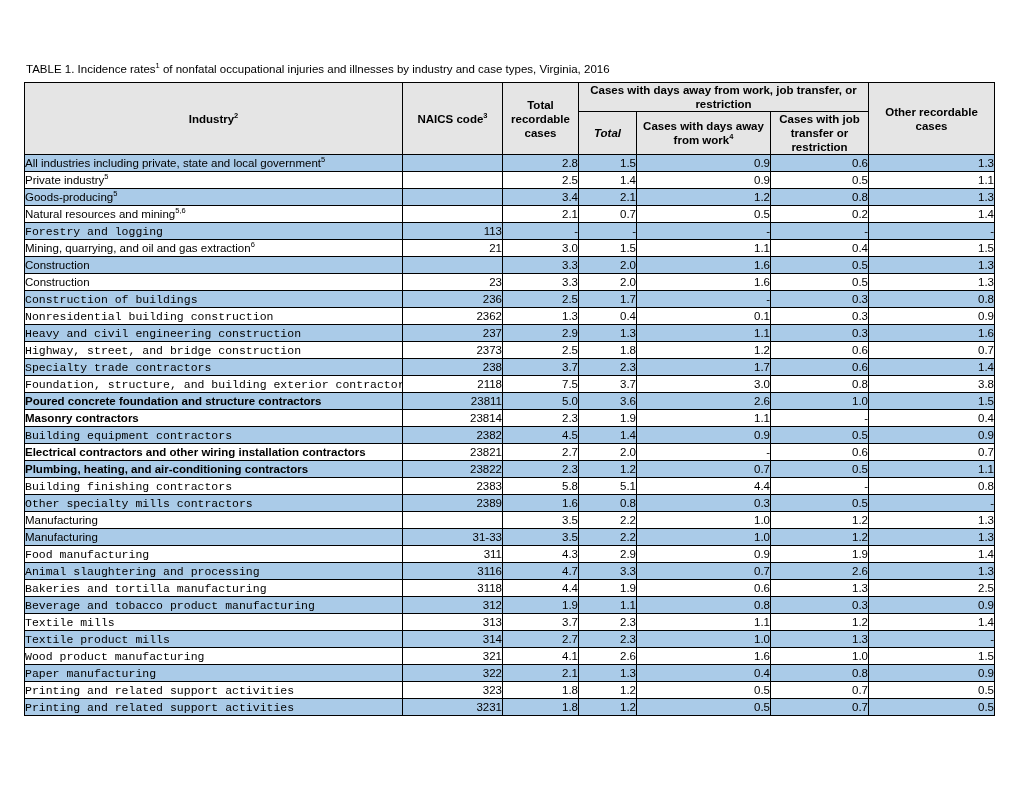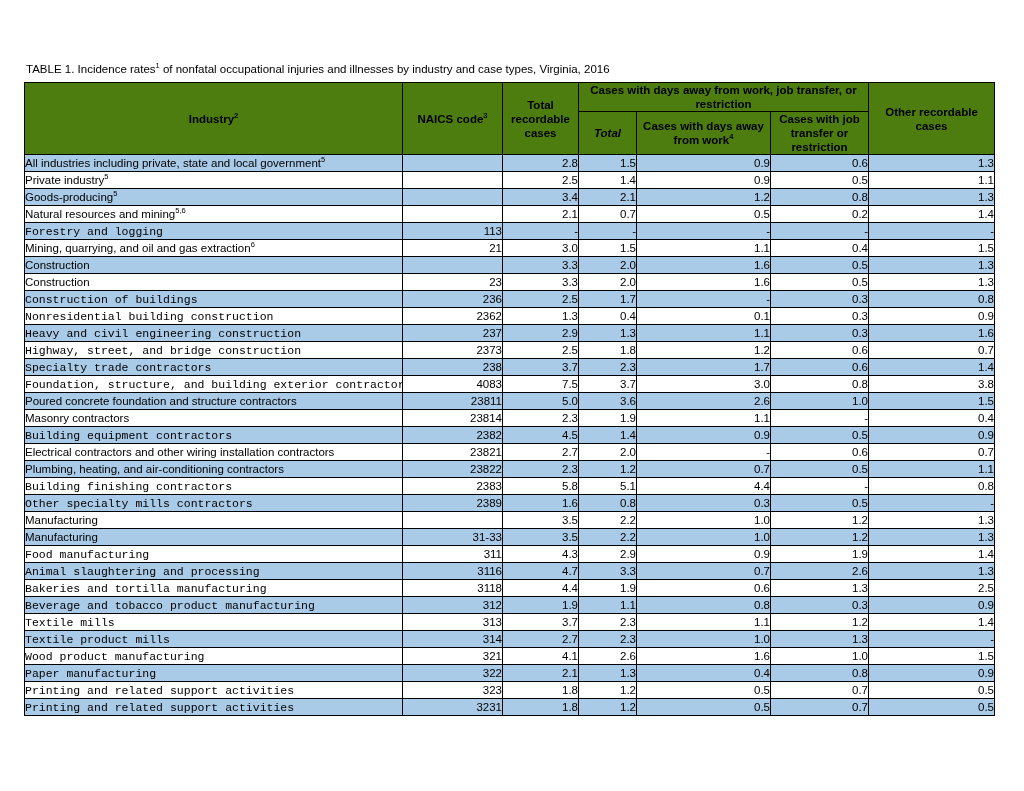--- a/index.html
+++ b/index.html
@@ -37,21 +37,21 @@
     table-layout: fixed;
     width: 970px;
     font-size: 11.5px;
   }
   table.data th, table.data td {
     border: 1px solid #000000;
     padding: 0;
     vertical-align: middle;
   }
   thead th {
-    background: #4d7c0f;
+    background: #e5e5e5;
     font-weight: bold;
     text-align: center;
     font-size: 11.5px;
     line-height: 14px;
     padding: 4px 3px;
   }
   th.industry-head {
     width: 378px;
   }
   th.naics-head {
@@ -94,21 +94,21 @@
     margin-left: 28px;
   }
   td.num {
     text-align: right;
     padding-right: 5px;
     white-space: nowrap;
   }
   .lvl0 { padding-left: 4px; }
   .lvl1 { padding-left: 12px; }
   .lvl2 { padding-left: 20px; font-family: Liberation Mono, monospace; }
-  .lvl3 { padding-left: 28px; }
+  .lvl3 { padding-left: 28px; font-weight: bold; }
 </style>
 </head>
 <body>
 
 <div class="page">
 
   <div class="table-caption">
     <span>TABLE 1. Incidence rates</span><sup>1</sup><span> of nonfatal occupational injuries and illnesses by industry and case types, Virginia, 2016</span>
   </div>
 
@@ -255,21 +255,21 @@
           <td class="ind lvl2"><span>Specialty trade contractors</span></td>
           <td class="num">238</td>
           <td class="num">3.7</td>
           <td class="num">2.3</td>
           <td class="num">1.7</td>
           <td class="num">0.6</td>
           <td class="num">1.4</td>
         </tr>
         <tr class="plain">
           <td class="ind lvl2"><span>Foundation, structure, and building exterior contractors</span></td>
-          <td class="num">4083</td>
+          <td class="num">2118</td>
           <td class="num">7.5</td>
           <td class="num">3.7</td>
           <td class="num">3.0</td>
           <td class="num">0.8</td>
           <td class="num">3.8</td>
         </tr>
         <tr class="shade">
           <td class="ind lvl3"><span>Poured concrete foundation and structure contractors</span></td>
           <td class="num">23811</td>
           <td class="num">5.0</td>

